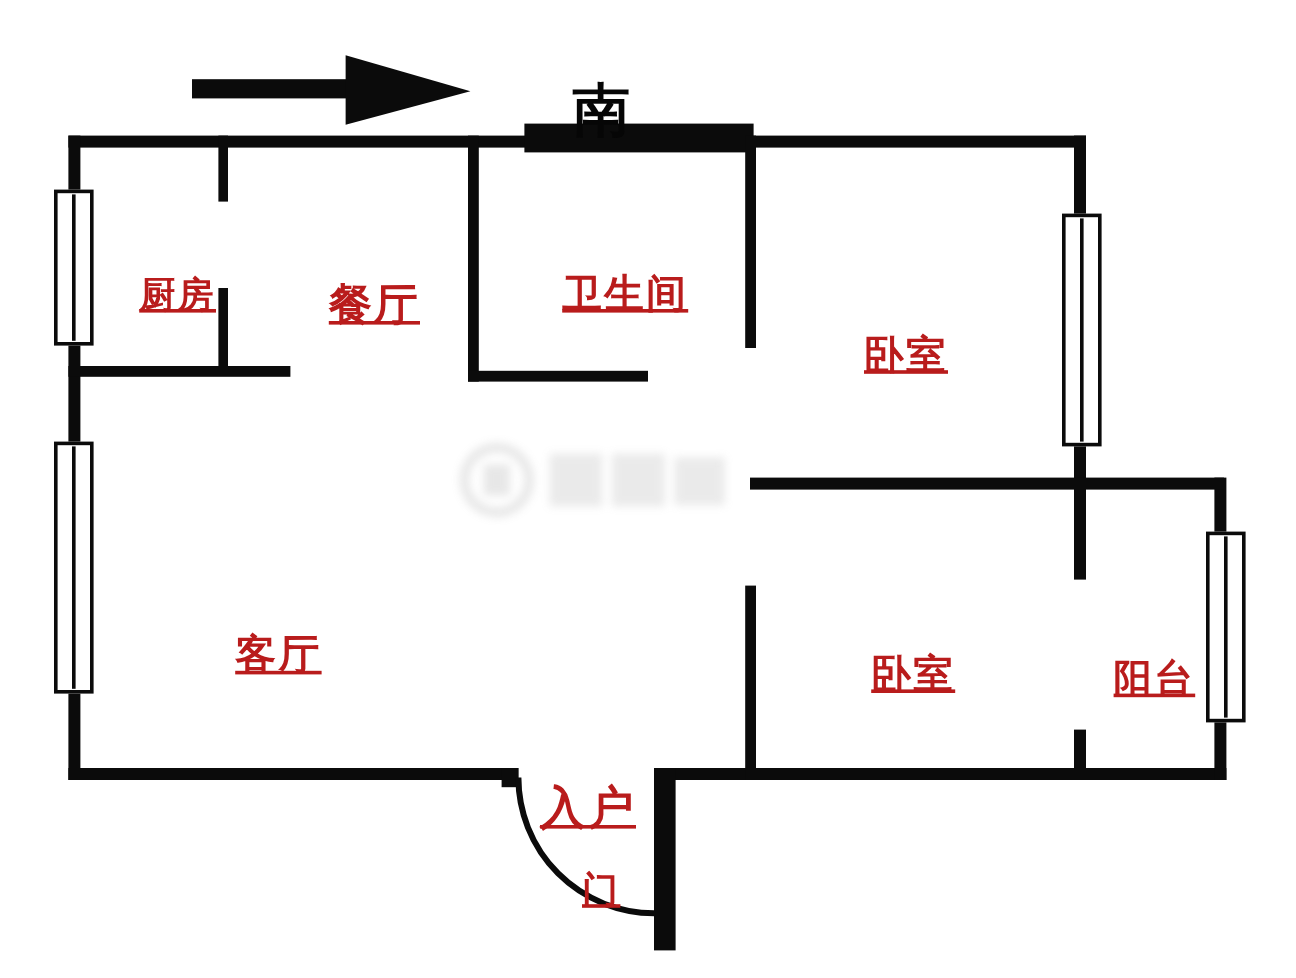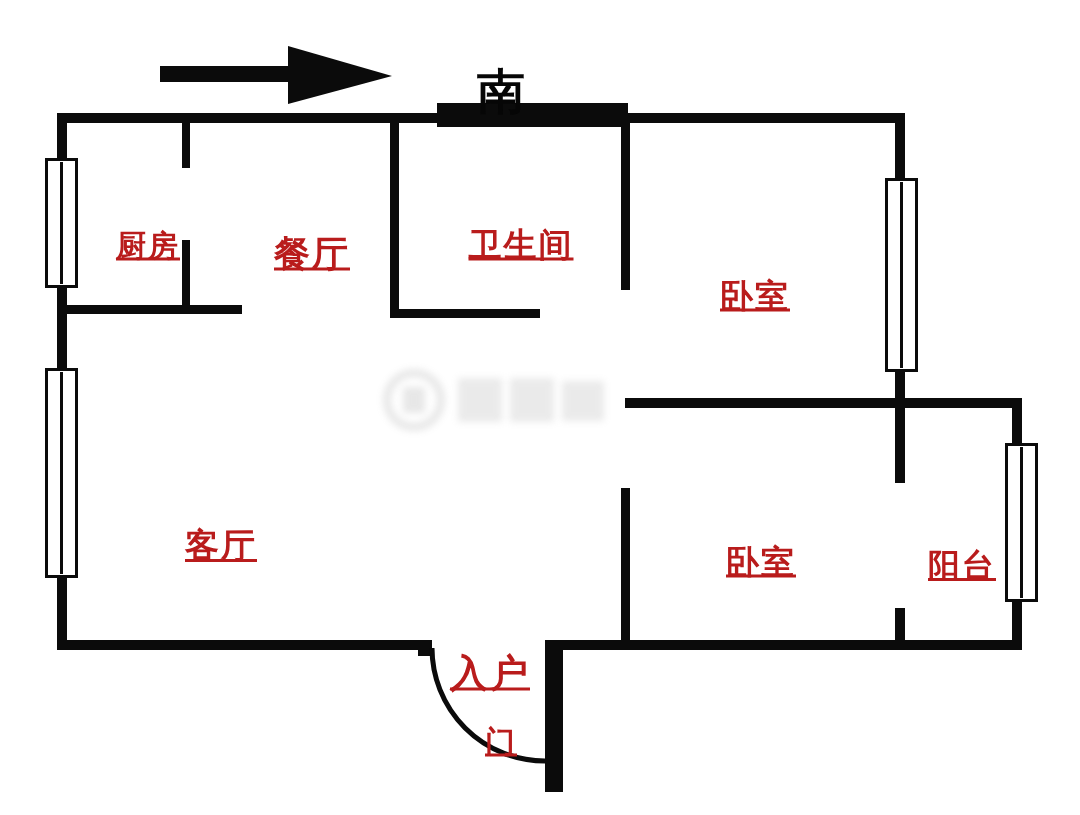--- a/index.html
+++ b/index.html
@@ -74,20 +74,20 @@
       <rect x="562" y="381" width="42" height="40" fill="#9a9a9a"></rect>
     </g>
   </svg>
 
   <div class="south-label" style="left:501px; top:92px; font-size:48px;">南</div>
 
   <div class="room-label" style="left:148px; top:246px; font-size:30px;">厨房</div>
   <div class="room-label" style="left:312px; top:254px; font-size:36px;">餐厅</div>
   <div class="room-label" style="left:521px; top:245px; font-size:33px;">卫生间</div>
   <div class="room-label" style="left:755px; top:296px; font-size:33px;">卧室</div>
-  <div class="room-label" style="left:221px; top:546px; font-size:34px;">客厅</div>
+  <div class="room-label" style="left:232px; top:546px; font-size:34px;">客厅</div>
   <div class="room-label" style="left:761px; top:562px; font-size:33px;">卧室</div>
   <div class="room-label" style="left:962px; top:566px; font-size:32px;">阳台</div>
 
   <div class="room-label" style="left:490px; top:673px; font-size:38px;">入户</div>
   <div class="room-label" style="left:501px; top:742px; font-size:30px;">门</div>
 
 </div>
 
 </body></html>

